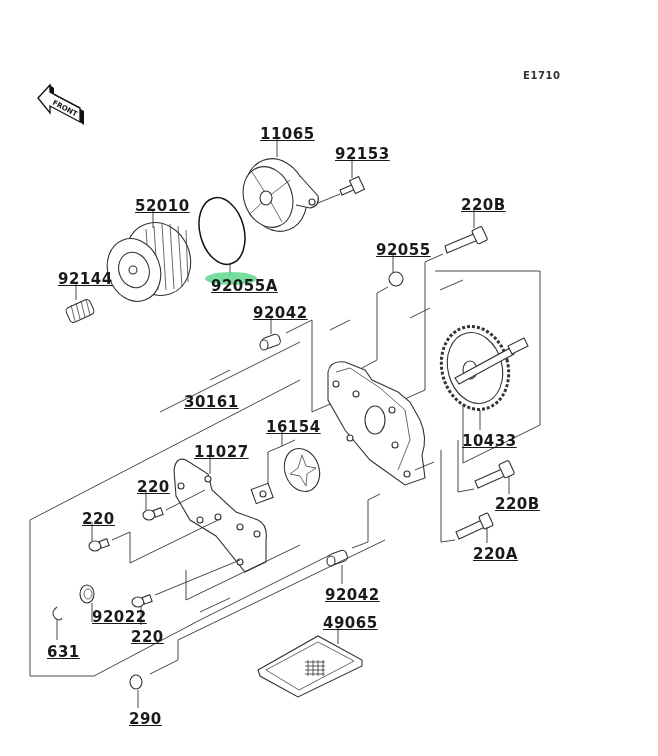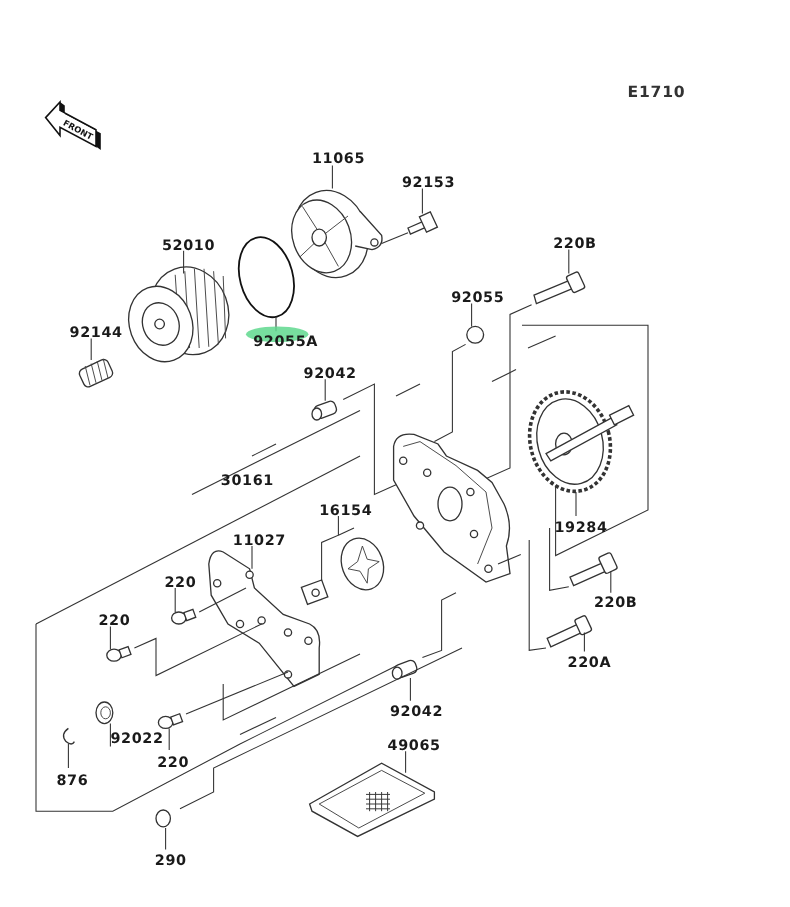--- a/index.html
+++ b/index.html
@@ -1,19 +1,19 @@
 <!DOCTYPE html>
 <html><head>
 <meta charset="utf-8">
 <style>
   html, body { margin:0; padding:0; background:#ffffff; }
   body { width:658px; height:756px; position:relative; overflow:hidden; font-family:"DejaVu Sans", sans-serif; }
   #diagram { position:absolute; left:0; top:0; width:658px; height:756px; }
-  .lbl { position:absolute; font-family:"DejaVu Sans", sans-serif; font-weight:bold; font-size:12px; color:#1a1a1a; letter-spacing:0.5px; white-space:nowrap; cursor:pointer; }
-  .code { position:absolute; font-family:"DejaVu Sans", sans-serif; font-weight:bold; font-size:13px; color:#333; letter-spacing:0.6px; }
+  .lbl { position:absolute; font-family:"DejaVu Sans", sans-serif; font-weight:bold; font-size:15px; color:#1a1a1a; letter-spacing:0.5px; white-space:nowrap; cursor:pointer;text-decoration:underline; }
+  .code { position:absolute; font-family:"DejaVu Sans", sans-serif; font-weight:bold; font-size:10px; color:#333; letter-spacing:0.6px; }
   .hl { position:absolute; border-radius:50%; opacity:0.85; }
   svg .ln { stroke:#333; stroke-width:0.9; fill:none; }
   svg .pt { stroke:#333; stroke-width:1.1; fill:#fff; }
   svg .pt2 { stroke:#444; stroke-width:0.8; fill:none; }
 </style>
 </head>
 <body>
 
 <div id="diagram">
 
@@ -207,25 +207,25 @@
   <div class="lbl" style="left:335px;top:145px;">92153</div>
   <div class="lbl" style="left:135px;top:197px;text-align:center;">52010</div>
   <div class="lbl" style="left:211px;top:277px;">92055A</div>
   <div class="lbl" style="left:58px;top:270px;">92144</div>
   <div class="lbl" style="left:461px;top:196px;">220B</div>
   <div class="lbl" style="left:376px;top:241px;">92055</div>
   <div class="lbl" style="left:253px;top:304px;">92042</div>
   <div class="lbl" style="left:184px;top:393px;">30161</div>
   <div class="lbl" style="left:194px;top:443px;">11027</div>
   <div class="lbl" style="left:266px;top:418px;">16154</div>
-  <div class="lbl" style="left:462px;top:432px;">19284</div>
+  <div class="lbl" style="left:462px;top:432px;">10433</div>
   <div class="lbl" style="left:137px;top:478px;">220</div>
   <div class="lbl" style="left:82px;top:510px;">220</div>
   <div class="lbl" style="left:495px;top:495px;">220B</div>
   <div class="lbl" style="left:473px;top:545px;">220A</div>
   <div class="lbl" style="left:76px;top:608px;margin-left:16px;">92022</div>
   <div class="lbl" style="left:131px;top:628px;">220</div>
-  <div class="lbl" style="left:47px;top:643px;">876</div>
+  <div class="lbl" style="left:47px;top:643px;">631</div>
   <div class="lbl" style="left:325px;top:586px;">92042</div>
   <div class="lbl" style="left:323px;top:614px;">49065</div>
   <div class="lbl" style="left:129px;top:710px;">290</div>
 
 </div>
 
 </body></html>

